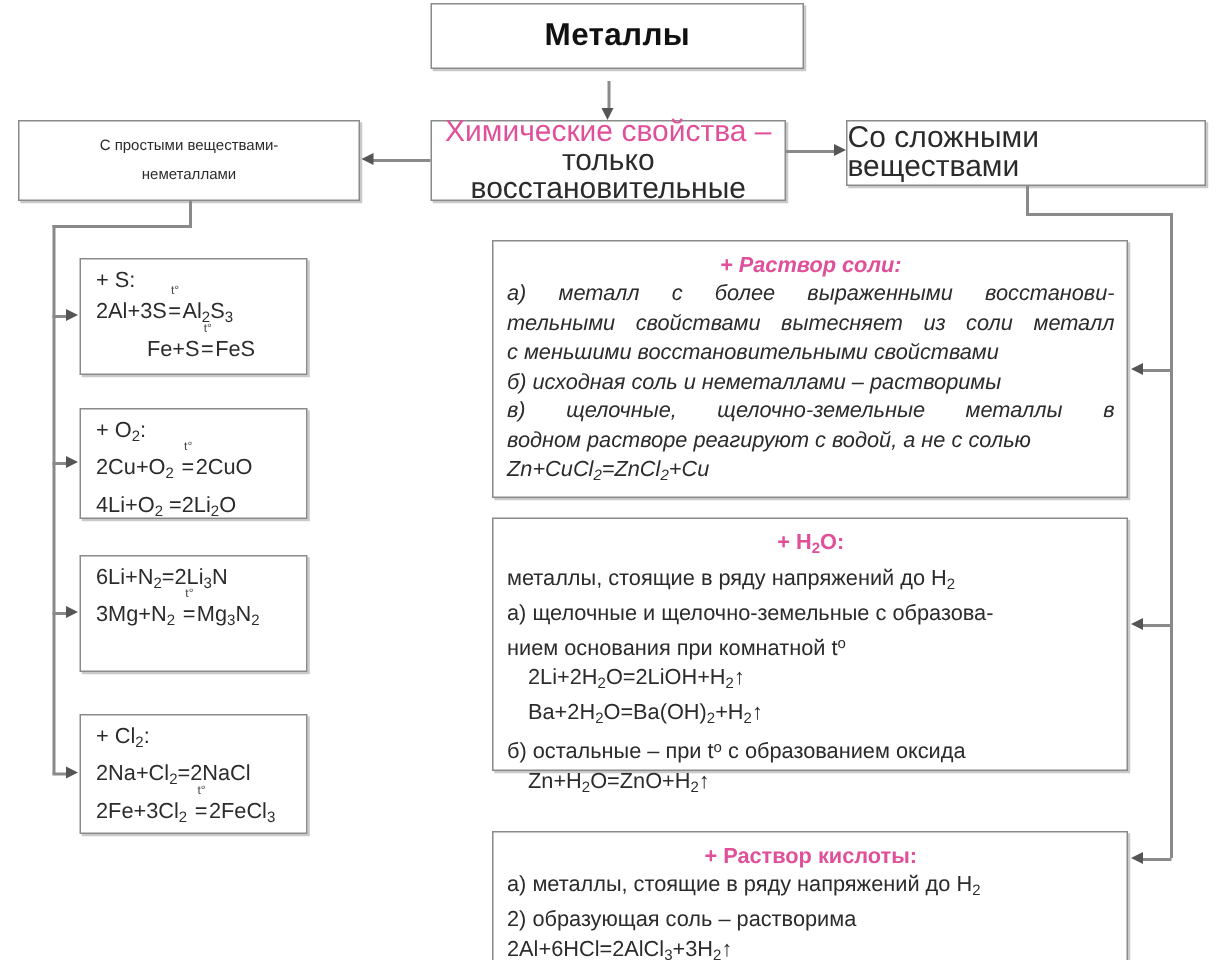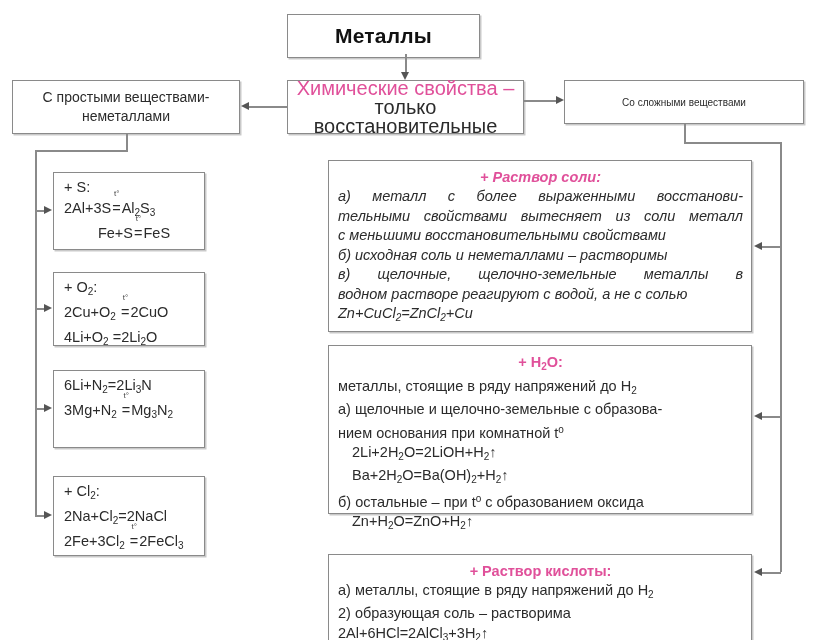--- a/index.html
+++ b/index.html
@@ -17,33 +17,33 @@
     background:#ffffff;
     box-sizing:border-box;
     box-shadow:1.5px 1.5px 0 0 #c9c9c9;
   }
   .box-inner{
     position:absolute;left:0;top:0;right:0;bottom:0;
     display:flex;flex-direction:column;justify-content:center;
   }
 
   
-  #title-box{left:287px;top:14px;width:193px;height:44px;}
+  #title-box{left:287px;top:2px;width:249px;height:44px;}
   #title-box .ttl{
     text-align:center;font-size:21px;font-weight:bold;letter-spacing:.2px;
     color:#111;
   }
 
   
   #left-head-box{left:12px;top:80px;width:228px;height:54px;}
-  #left-head-box .ln{text-align:center;font-size:14px;line-height:19px;}
+  #left-head-box .ln{text-align:center;font-size:10px;line-height:19px;}
   #center-head-box{left:287px;top:80px;width:237px;height:54px;}
   #center-head-box .ln{text-align:center;font-size:20px;line-height:19px;}
   #right-head-box{left:564px;top:80px;width:240px;height:44px;}
-  #right-head-box .ln{text-align:center;font-size:10px;line-height:19px;}
+  #right-head-box .ln{font-size:20px;line-height:19px;}
   .pink{color:#e0509a;}
 
   
   .lbox{left:53px;width:152px;}
   .lbox .eq{font-size:14.5px;line-height:21px;white-space:nowrap;}
   #lbox-s{top:172px;height:78px;}
   #lbox-o{top:272px;height:74px;}
   #lbox-n{top:370px;height:78px;}
   #lbox-cl{top:476px;height:80px;}
   .lbox .pad{padding:4px 0 4px 10px;}

